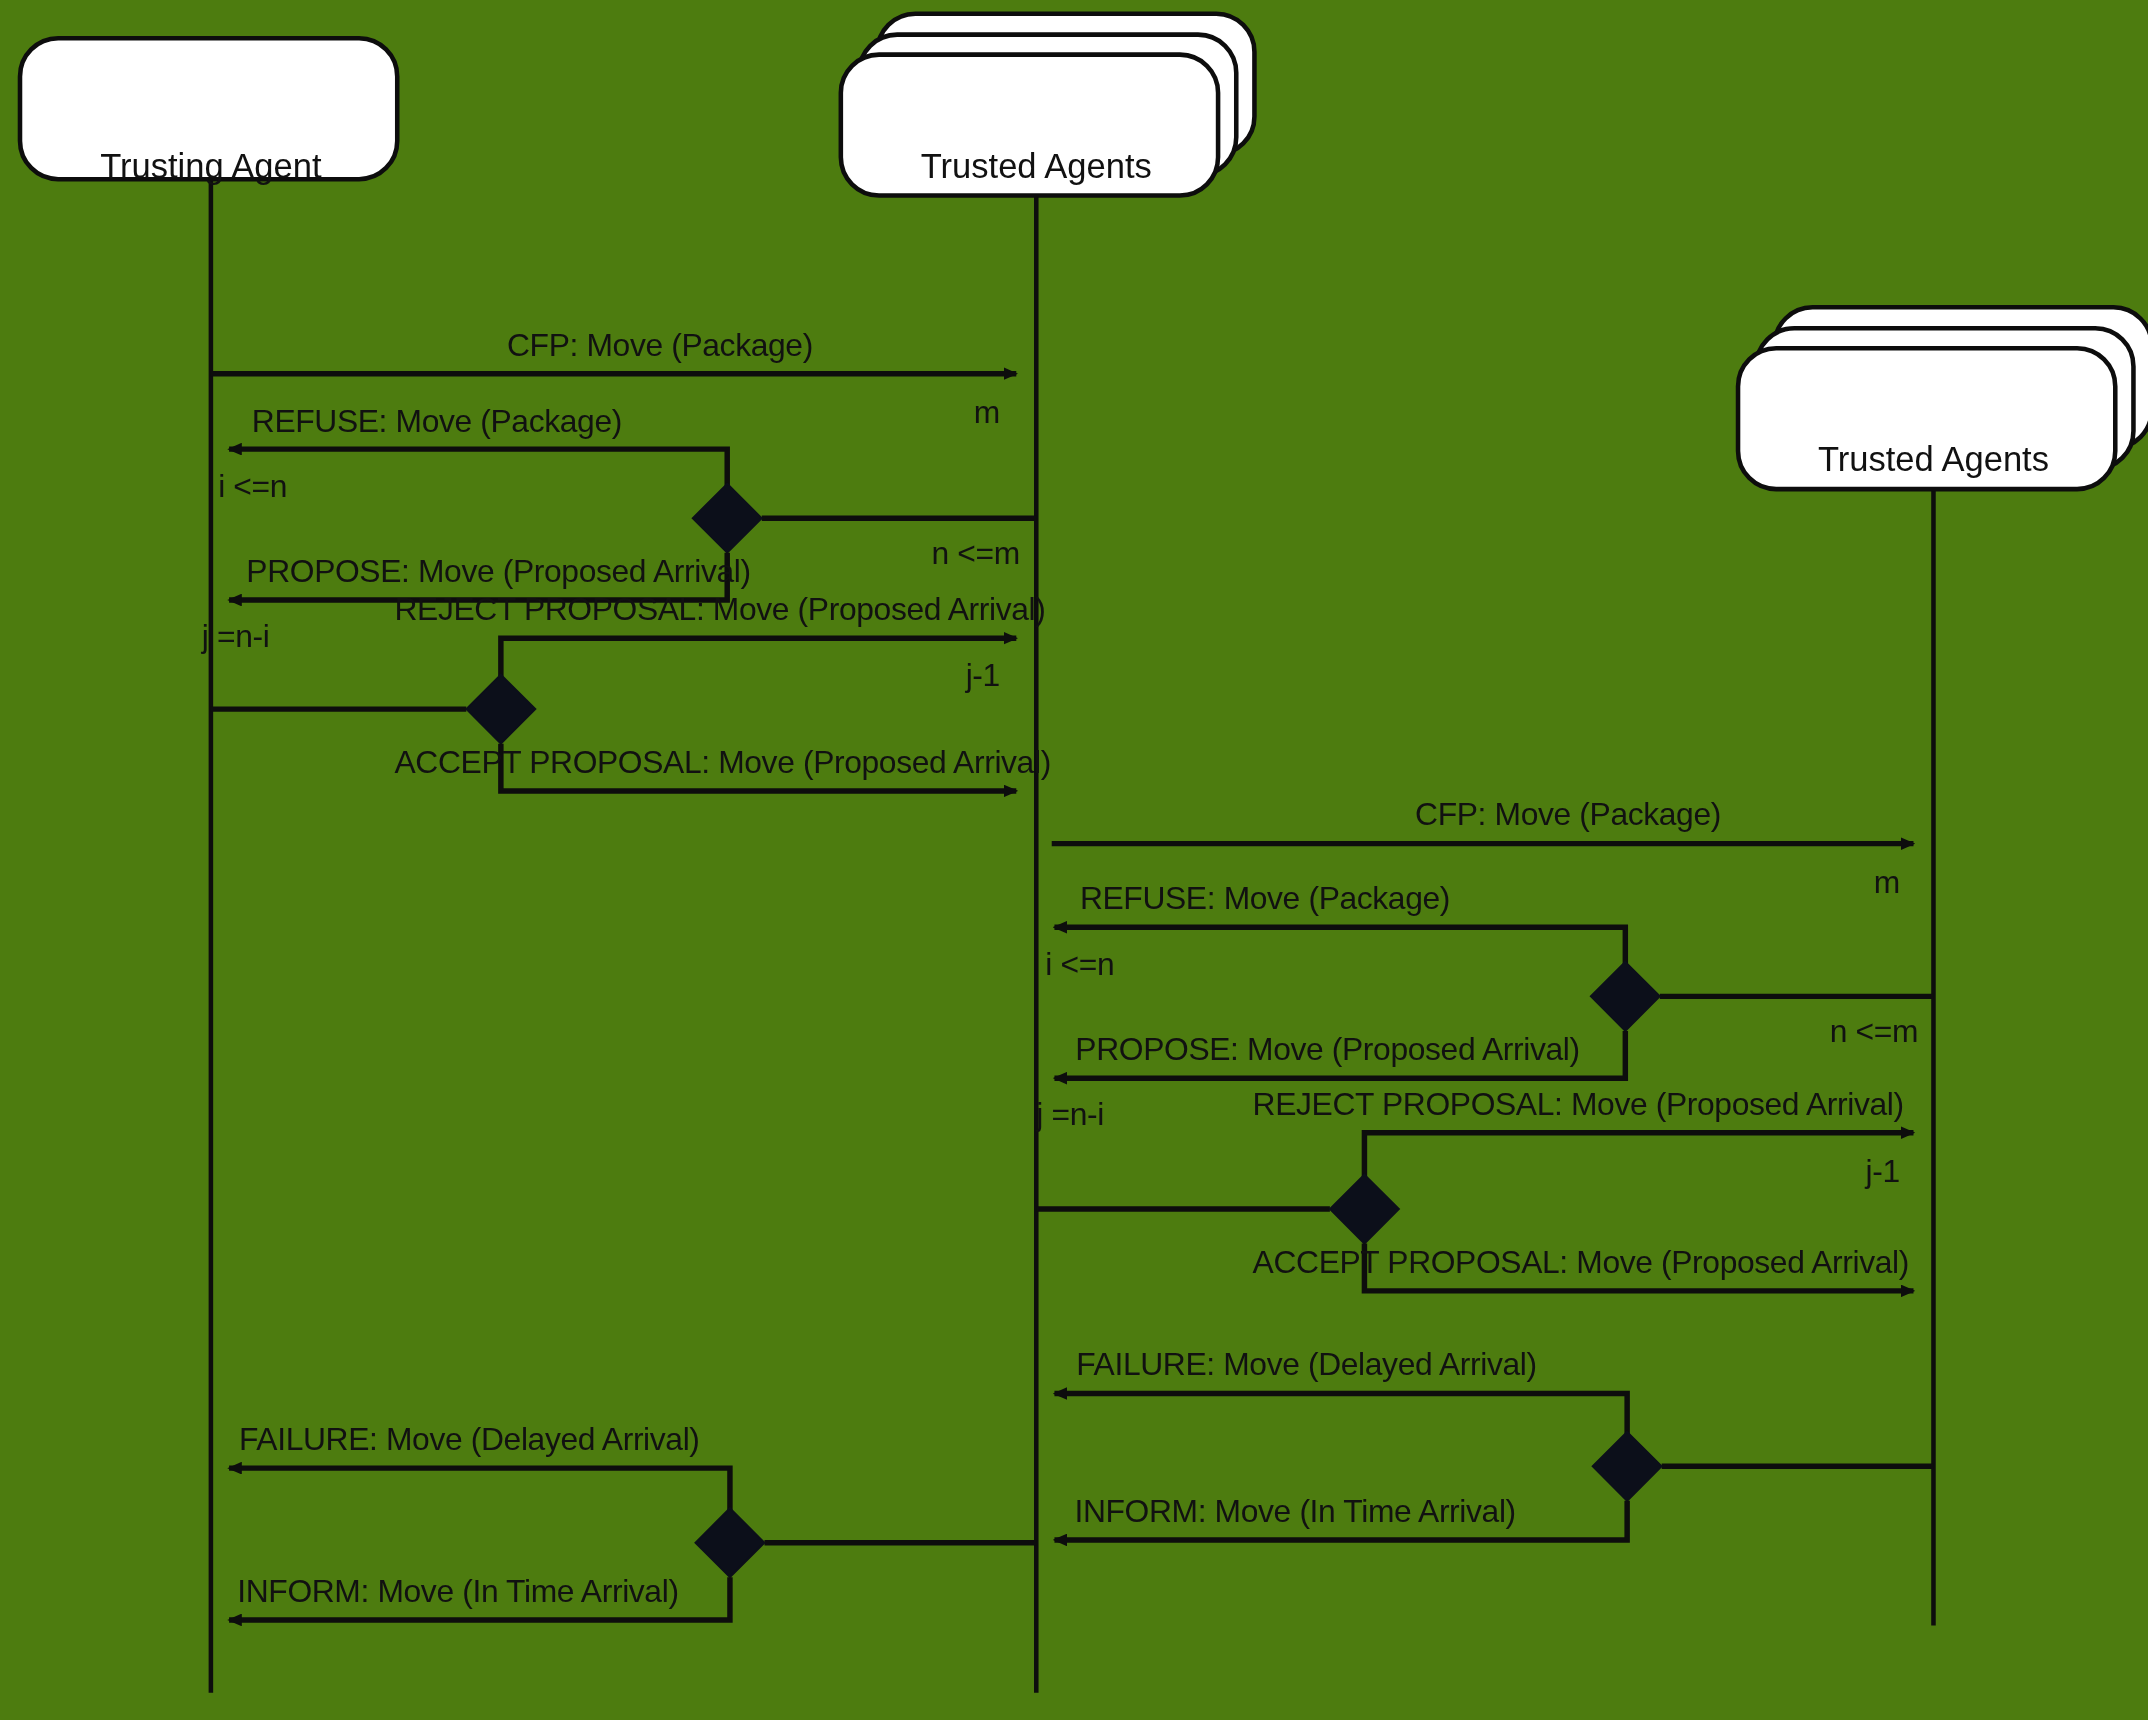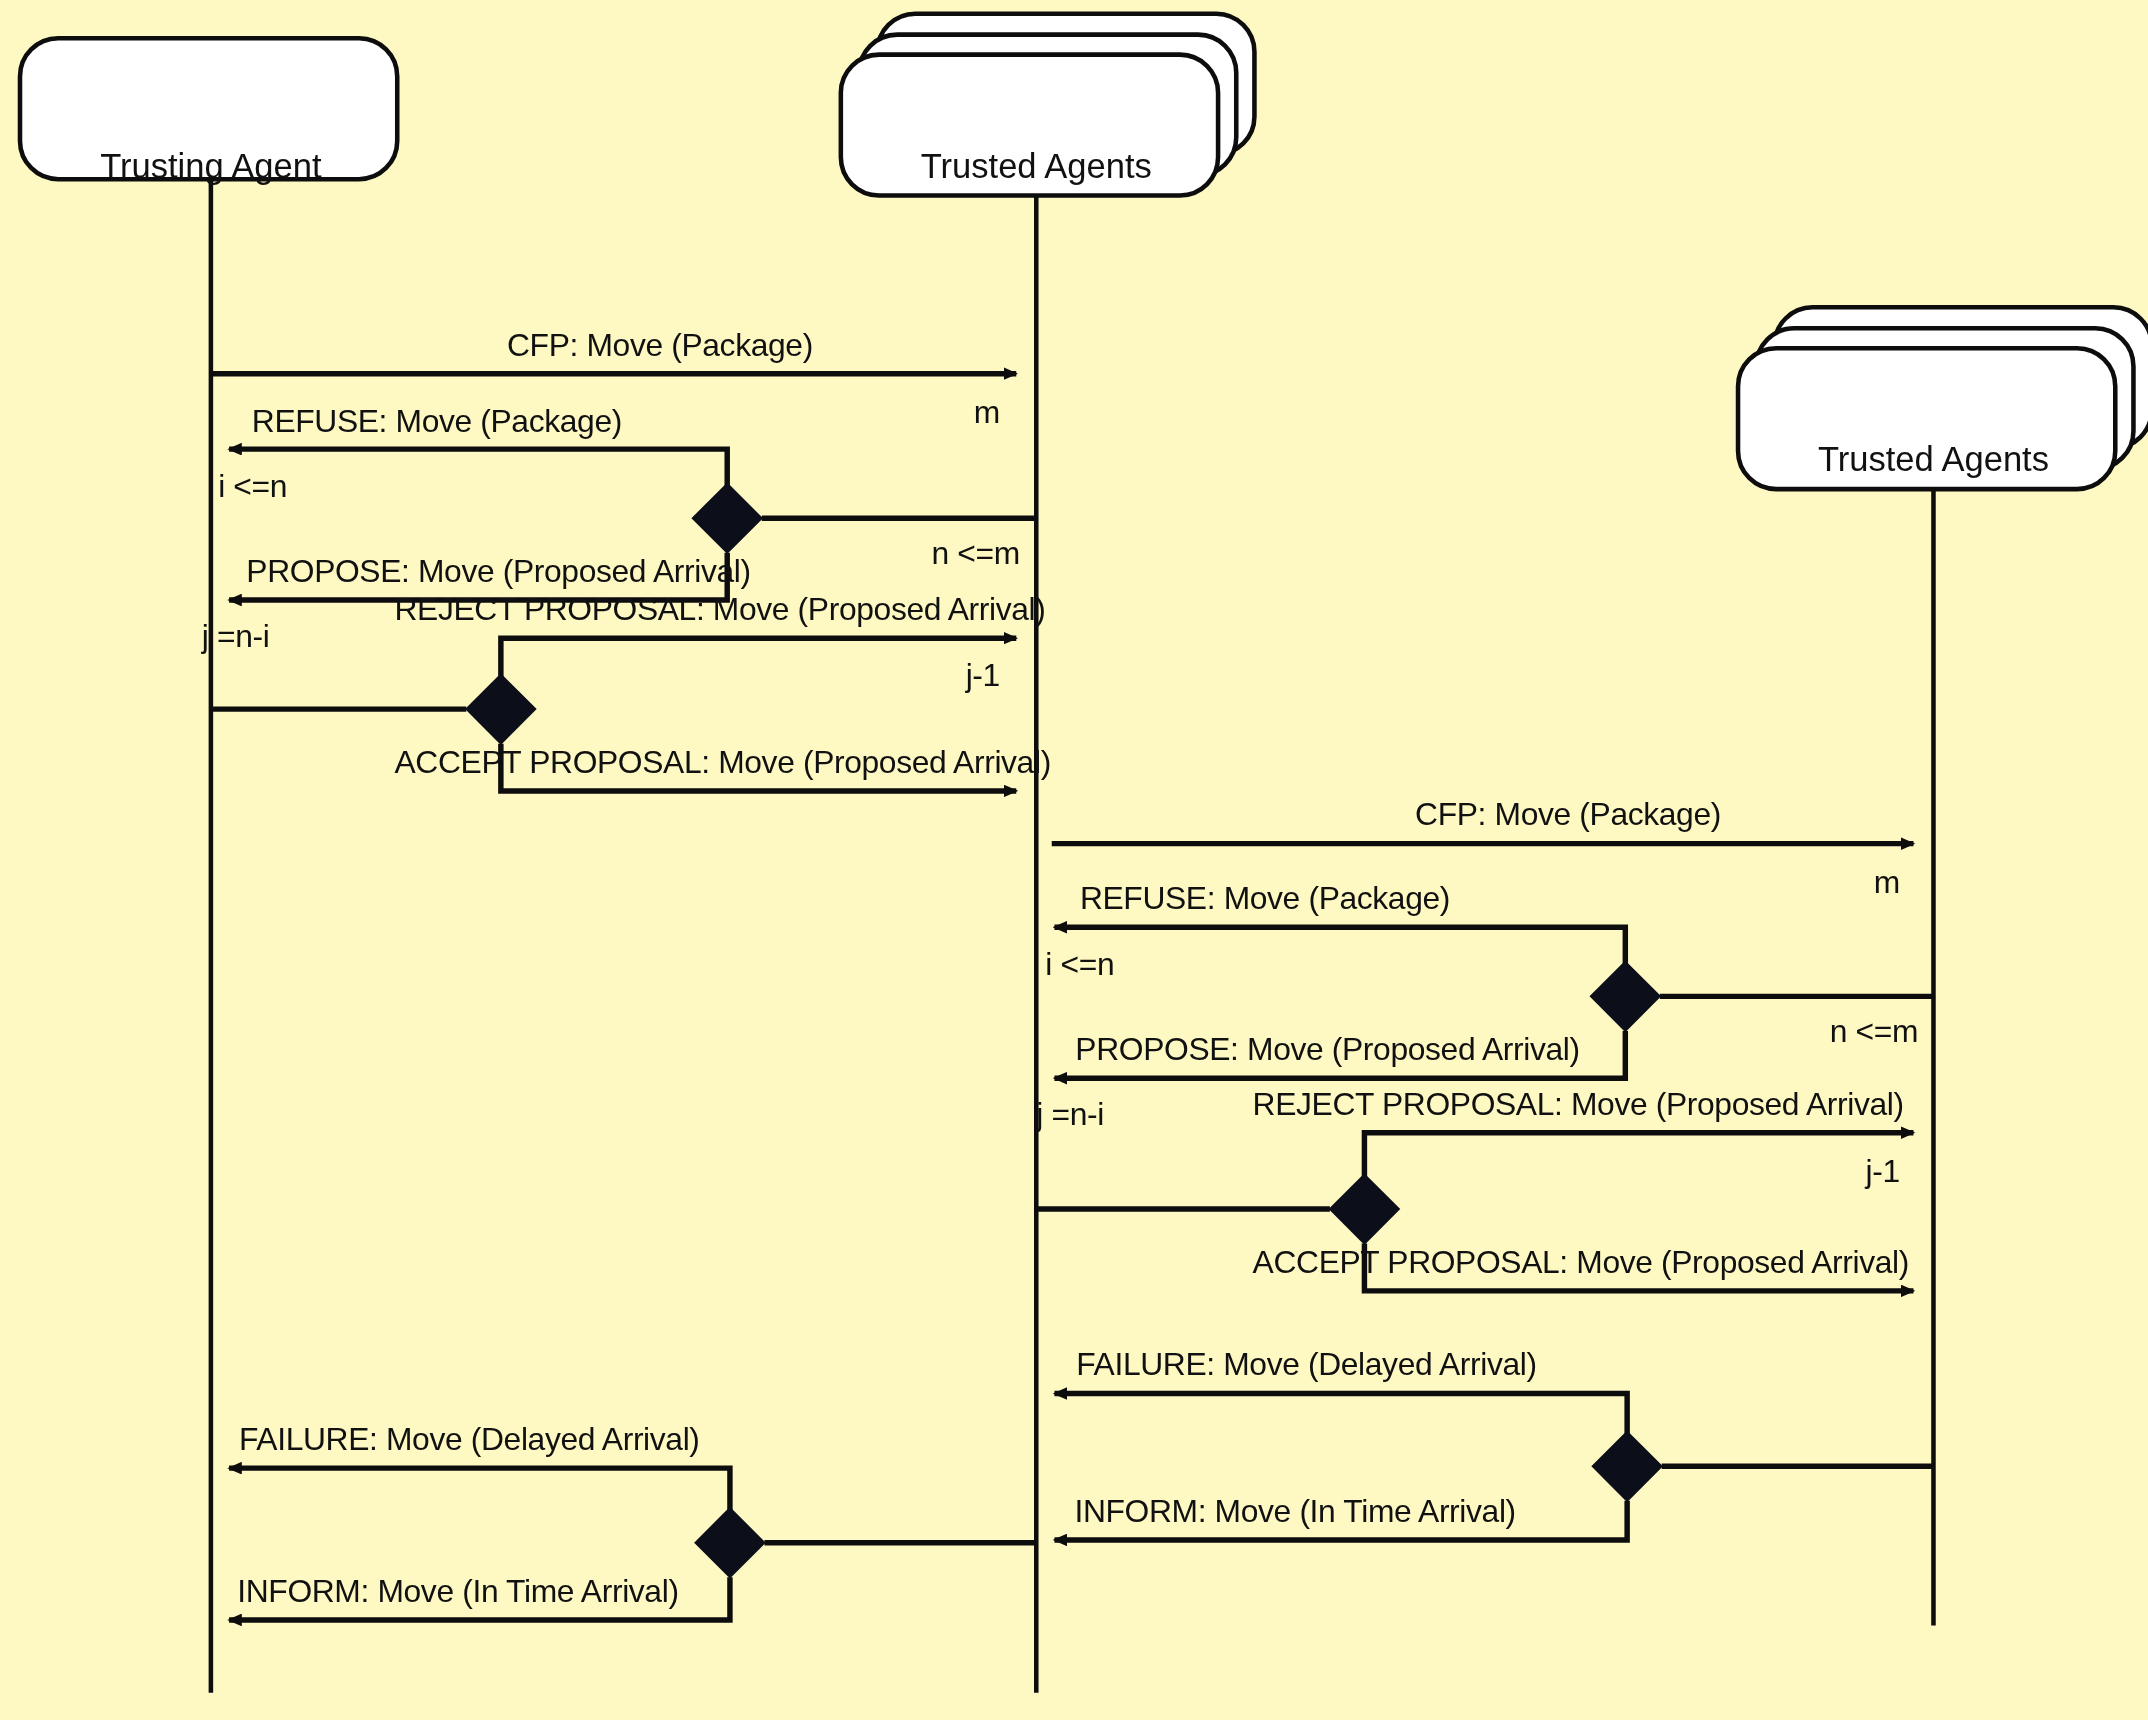--- a/index.html
+++ b/index.html
@@ -1,18 +1,18 @@
 <!DOCTYPE html>
 <html style="font-size:14.5px"><head>
 <meta charset="utf-8">
 <style>
   html,body{margin:0;padding:0;background:#ffffff;}
   body{width:2148px;height:1720px;overflow:hidden;
        font-family:"Liberation Sans", sans-serif;}
-  #stage{position:relative;width:2148px;height:1720px;background:#fef9c3;}
+  #stage{position:relative;width:2148px;height:1720px;background:#4d7c0f;}
   svg{display:block;}
   .lbl{font-family:"Liberation Sans", sans-serif;font-size:35px;fill:#111111;
        font-weight:400;letter-spacing:-0.4px;}
   .boxtitle{font-family:"Liberation Sans", sans-serif;font-size:38px;fill:#111111;
        text-anchor:middle;}
   .ll{stroke:#0d0d0d;stroke-width:5;}
   .msg{stroke:#0d0d0d;stroke-width:6;fill:none;}
   .bx{stroke:#0d0d0d;stroke-width:5;fill:#ffffff;}
   .dia{fill:#0c0f1a;stroke:#0c0f1a;stroke-width:2;}
 </style>

